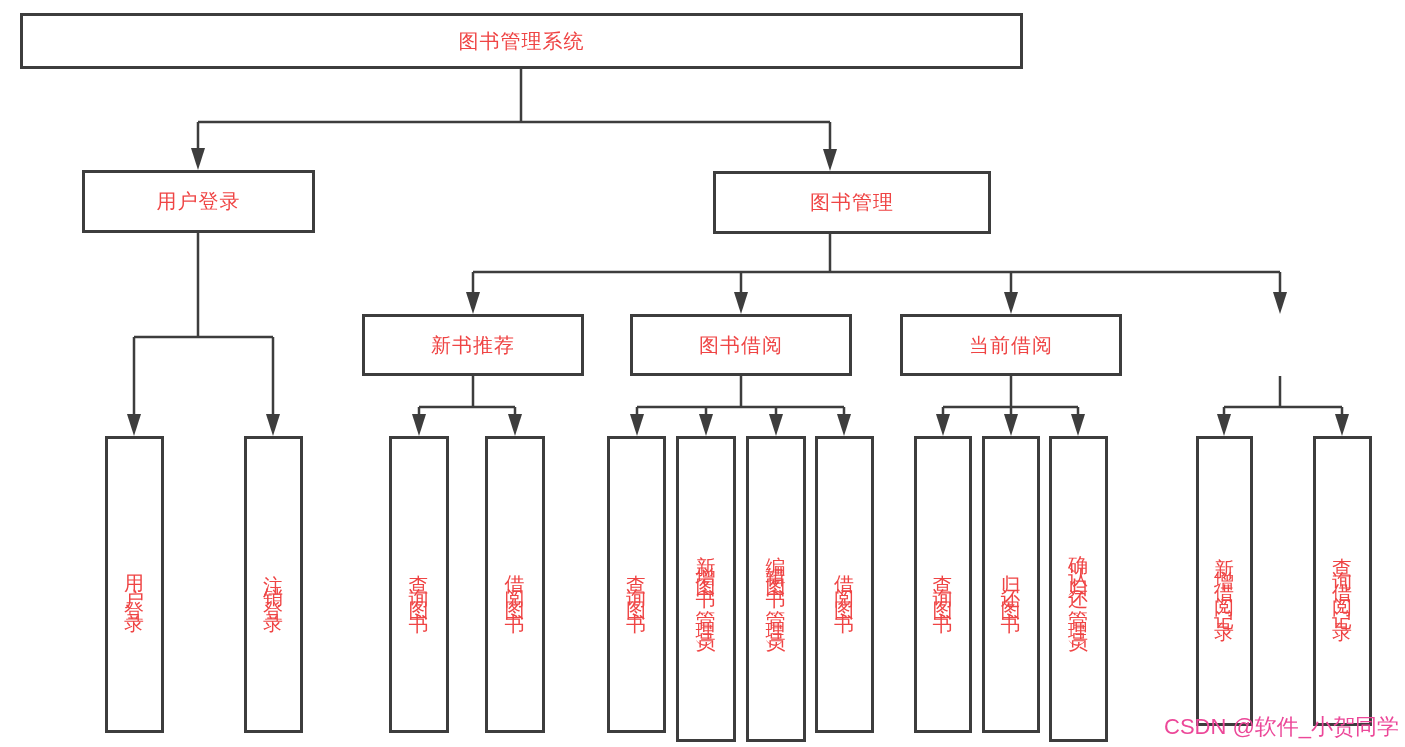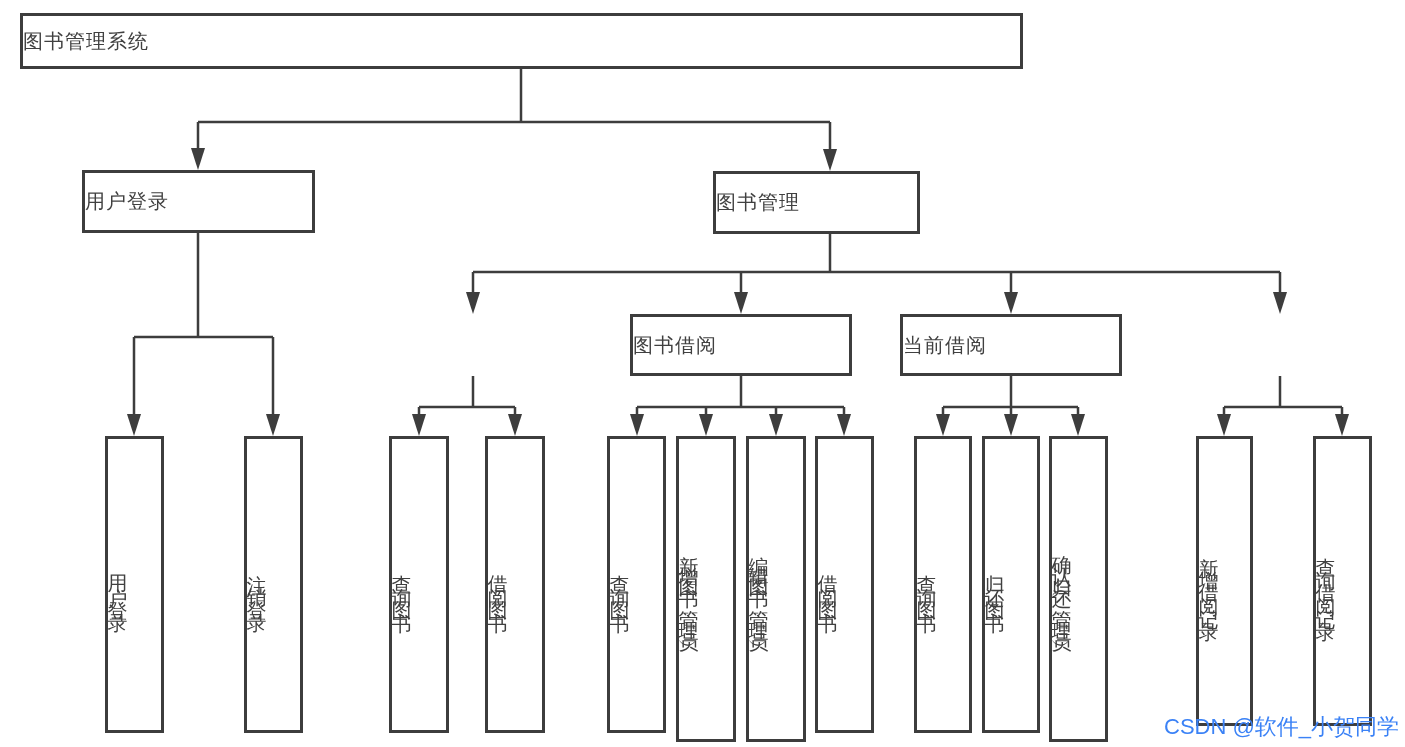--- a/index.html
+++ b/index.html
@@ -22,21 +22,22 @@
     height: 747px;
     z-index: 1;
   }
   .box {
     position: absolute;
     box-sizing: border-box;
     border: 3px solid #3d3d3d;
     background: #ffffff;
     display: flex;
     align-items: center;
-    color: #404040;
+    justify-content: center;
+    color: #ef4444;
     z-index: 2;
   }
   .box.h span {
     font-size: 20px;
     letter-spacing: 1px;
     white-space: nowrap;
   }
   .box.v span {
     writing-mode: vertical-rl;
     text-orientation: mixed;
@@ -45,21 +46,21 @@
     line-height: 1;
   }
   .box.v.long span {
     letter-spacing: 11px;
   }
   .watermark {
     position: absolute;
     left: 1164px;
     top: 712px;
     font-size: 22px;
-    color: #3b82f6;
+    color: #ec4899;
     white-space: nowrap;
     z-index: 5;
   }
 </style>
 </head>
 <body>
 
 <div class="canvas">
 
   <svg class="connectors" viewBox="0 0 1405 747" xmlns="http://www.w3.org/2000/svg">
@@ -95,24 +96,27 @@
     </g>
   </svg>
 
   <div class="box h" style="left:20px;top:13px;width:1003px;height:56px;">
     <span>图书管理系统</span>
   </div>
 
   <div class="box h" style="left:82px;top:170px;width:233px;height:63px;">
     <span>用户登录</span>
   </div>
-  <div class="box h" style="left:713px;top:171px;width:207px;height:63px;">
+  <div class="box h" style="left:713px;top:171px;width:278px;height:63px;">
     <span>图书管理</span>
   </div>
 
+  <div class="box h" style="left:362px;top:314px;width:222px;height:62px;">
+    <span>新书推荐</span>
+  </div>
   <div class="box h" style="left:900px;top:314px;width:222px;height:62px;">
     <span>当前借阅</span>
   </div>
   <div class="box h" style="left:630px;top:314px;width:222px;height:62px;">
     <span>图书借阅</span>
   </div>
 
   <div class="box v" style="left:105px;top:436px;width:59px;height:297px;">
     <span>用户登录</span>
   </div>

